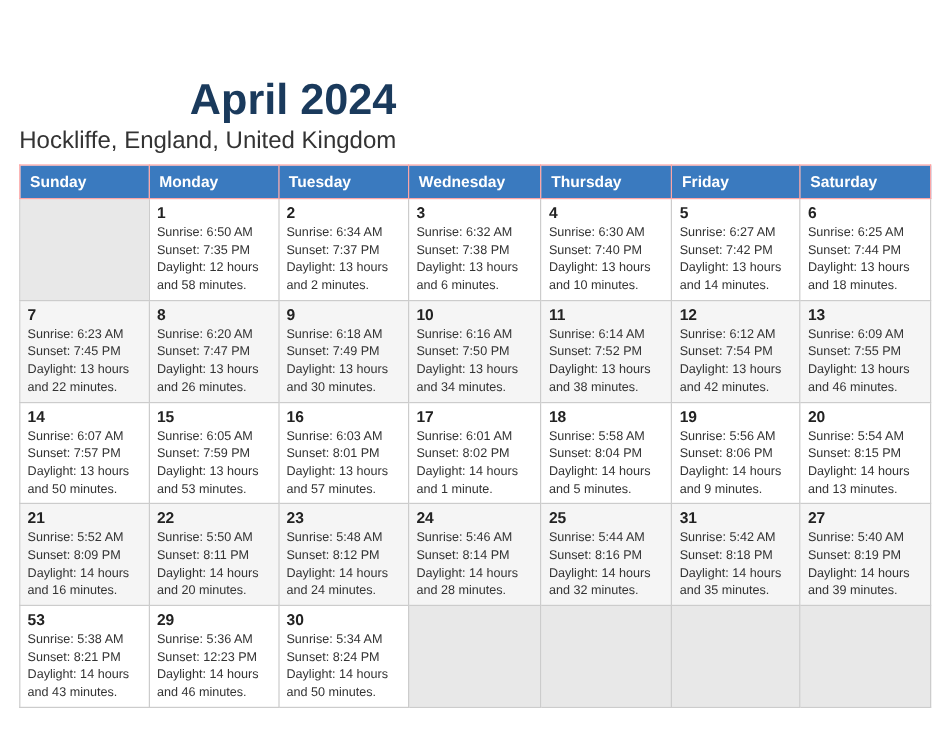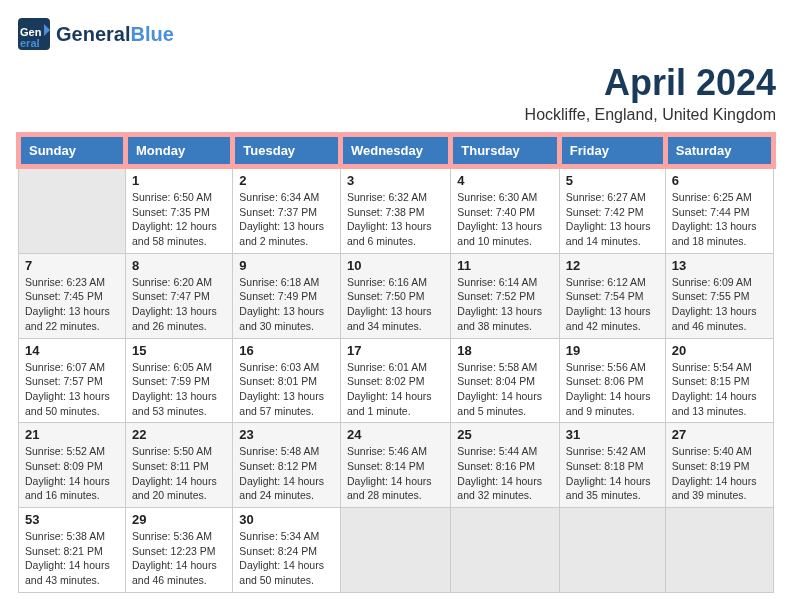--- a/index.html
+++ b/index.html
@@ -24,37 +24,37 @@
     .title-block {
       text-align: right;
       margin-top: 46px;
     }
     .main-title {
       font-size: 36px;
       font-weight: bold;
       color: #1a3a5c;
     }
     .subtitle {
-      font-size: 16px;
+      font-size: 20px;
       color: #333;
       margin-top: 2px;
     }
     table {
       width: 100%;
       border-collapse: collapse;
       font-size: 11px;
     }
     thead tr th {
       background-color: #3a7abf;
       color: #fff;
       text-align: left;
       padding: 6px 8px;
       font-size: 13px;
       font-weight: bold;
-      border: 5px solid #fca5a5;
+      border: 1px solid #fca5a5;
     }
     tbody tr td {
       border: 1px solid #ccc;
       padding: 4px 6px;
       vertical-align: top;
       width: 113px;
     }
     tbody tr:nth-child(odd) {
       background: #f9f9f9;
     }
@@ -78,35 +78,20 @@
     }
     
     .week-row-odd td { background: #fff; }
     .week-row-even td { background: #f5f5f5; }
     .week-row-odd td.empty-cell { background: #e8e8e8; }
   </style>
 </head>
 <body>
 
 <div class="header">
-  <div class="logo">
-    <div style="display:flex;align-items:center;gap:4px;">
-      <svg width="36" height="36" viewBox="0 0 36 36">
-        <rect x="2" y="2" width="32" height="32" rx="4" fill="#1a3a5c"></rect>
-        <text x="4" y="20" font-size="11" font-weight="bold" fill="white" font-family="Arial">Gen</text>
-        <text x="4" y="31" font-size="11" font-weight="bold" fill="#4a90d9" font-family="Arial">eral</text>
-        <polygon points="28,8 34,14 28,20" fill="#4a90d9"></polygon>
-      </svg>
-      <div>
-        <div style="font-size:20px;font-weight:bold;color:#1a3a5c;line-height:1;">
-          <span style="color:#1a3a5c;">General</span><span style="color:#4a90d9;">Blue</span>
-        </div>
-      </div>
-    </div>
-  </div>
   <div class="title-block">
     <div class="main-title">April 2024</div>
     <div class="subtitle">Hockliffe, England, United Kingdom</div>
   </div>
 </div>
 
 <table>
   <thead>
     <tr>
     <th>Sunday</th>

